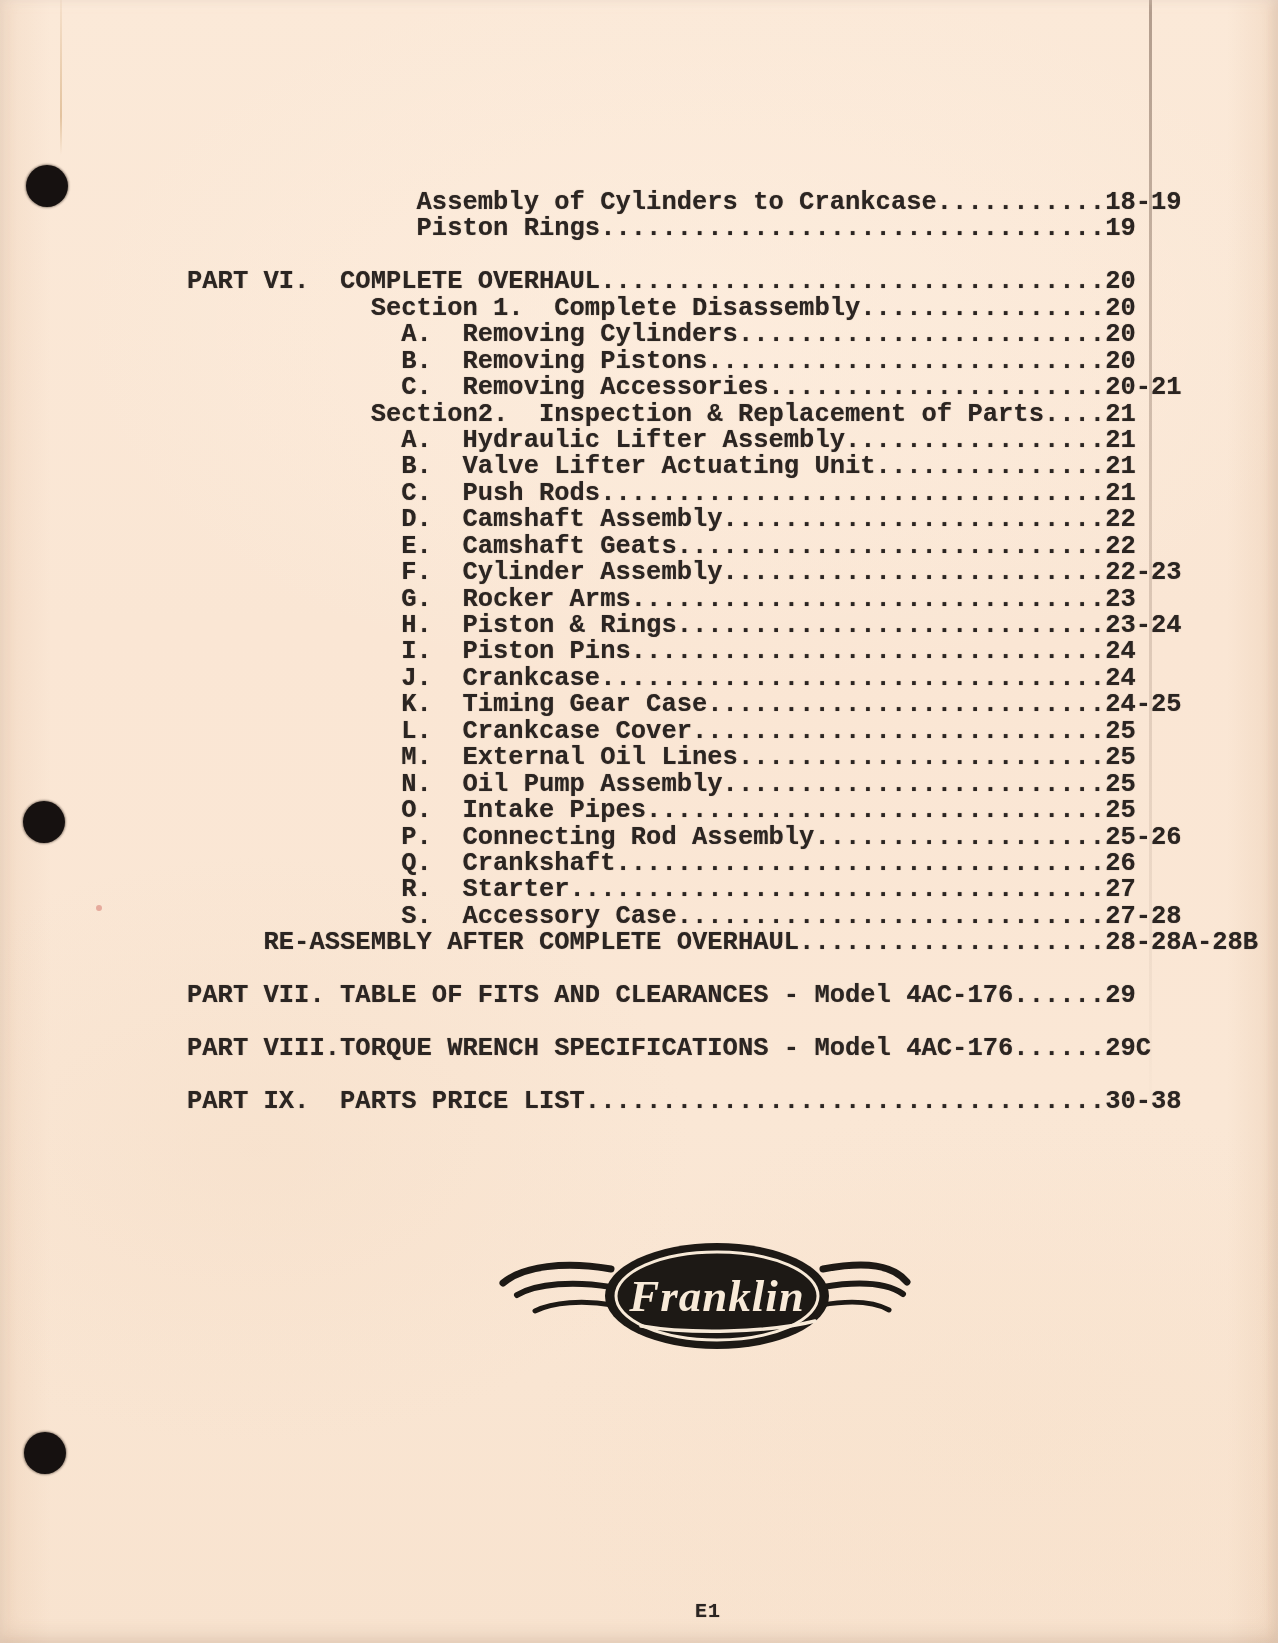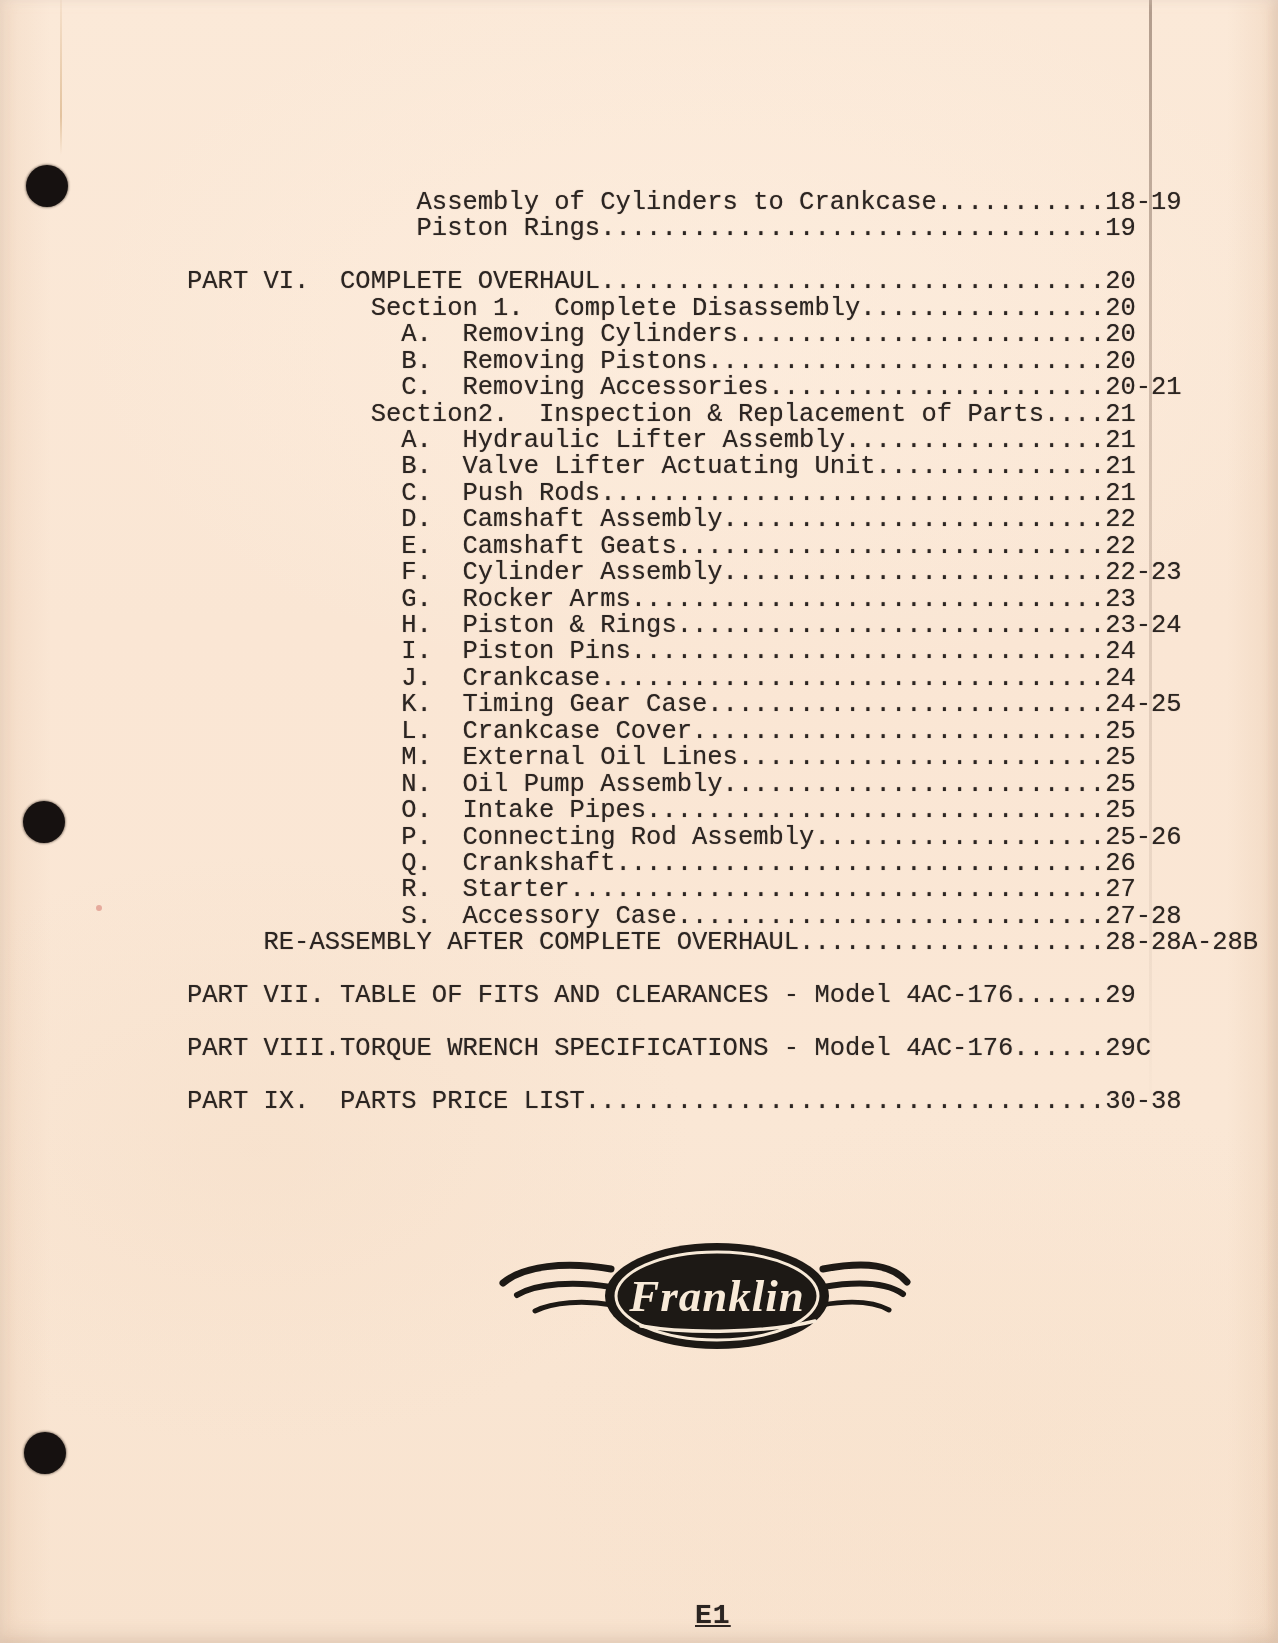--- a/index.html
+++ b/index.html
@@ -52,34 +52,33 @@
     position: absolute; width: 42px; height: 42px; border-radius: 50%;
     background: #161110;
     box-shadow: 0 0 2px 1px rgba(40, 28, 20, 0.45);
   }
   .hole-1 { left: 26px; top: 165px; }
   .hole-2 { left: 23px; top: 801px; }
   .hole-3 { left: 24px; top: 1432px; }
 
   .toc {
     position: absolute; left: 187px; top: 190px;
-    font-size: 25.5px; font-weight: 400; line-height: 26.45px;
+    font-size: 25.5px; font-weight: 700; line-height: 26.45px;
     color: #2b2522; white-space: pre; letter-spacing: 0;
     text-shadow: 0 0 1px rgba(62, 46, 34, 0.55);
   }
   .toc-line { height: 26.45px; }
 
   .logo-svg { position: absolute; left: 483px; top: 1233px; }
 
   .footer-page-num {
     position: absolute; left: 695px; top: 1600px;
-    font-size: 28px; font-weight: 700; color: #2b2522;
+    font-size: 20px; font-weight: 700; color: #2b2522;
     text-shadow: 0 0 1px rgba(62, 46, 34, 0.55);
     letter-spacing: 1px;
-    text-decoration: underline;
   }
 </style>
 </head>
 <body>
 
 <div class="page">
 
   <div class="crease-right"></div>
   <div class="crease-topleft"></div>
   <div class="speck"></div>

